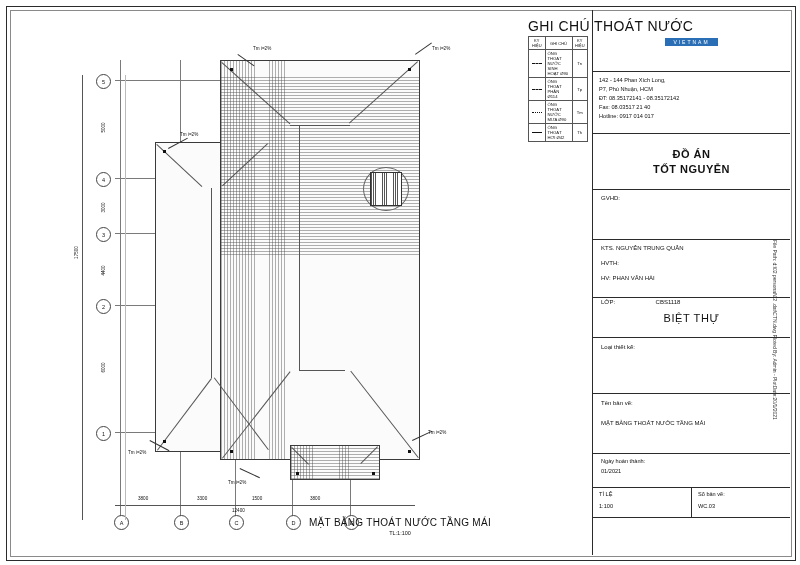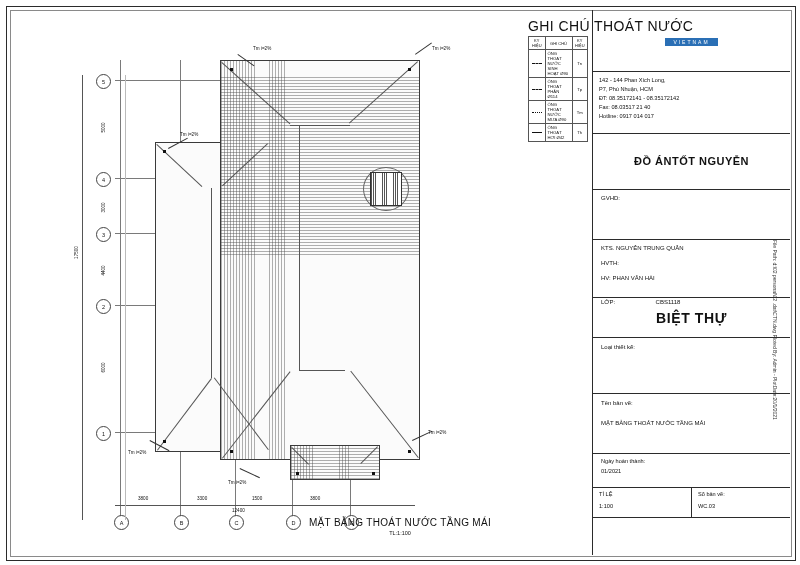--- a/index.html
+++ b/index.html
@@ -17,28 +17,28 @@
     box-sizing:border-box;
   }
   .tb-row{border-bottom:1px solid #2b2b2b;box-sizing:border-box;position:relative;}
   #tb-company{height:36px;display:flex;flex-direction:column;align-items:center;justify-content:center;}
   #tb-company div{font-size:7.5px;font-weight:bold;letter-spacing:.2px;color:#111;line-height:10px;}
   #tb-logo{height:62px;display:flex;align-items:center;justify-content:center;flex-direction:column;}
   .logo-text{font-size:30px;font-weight:bold;color:#2a6fb5;letter-spacing:-1px;line-height:30px;}
   .logo-sub{margin-top:2px;background:#2a6fb5;color:#fff;font-size:5px;letter-spacing:2px;padding:1px 8px;}
   #tb-contact{height:62px;padding:4px 6px;}
   #tb-contact div{font-size:5.6px;color:#111;line-height:9px;}
-  #tb-project{height:56px;display:flex;flex-direction:row;align-items:center;justify-content:center;}
+  #tb-project{height:56px;display:flex;flex-direction:column;align-items:center;justify-content:center;}
   #tb-project div{font-size:11px;font-weight:bold;color:#111;line-height:15px;letter-spacing:.5px;}
   #tb-gvhd{height:50px;padding:5px 8px;}
   #tb-gvhd .lbl{font-size:6px;color:#111;}
   #tb-kts{height:58px;padding:5px 8px;}
   #tb-kts .line{font-size:6px;color:#111;margin-bottom:9px;}
   #tb-bietthu{height:40px;display:flex;align-items:center;justify-content:center;}
-  #tb-bietthu div{font-size:14px;font-weight:bold;color:#111;letter-spacing:.6px;}
+  #tb-bietthu div{font-size:11px;font-weight:normal;color:#111;letter-spacing:.6px;}
   #tb-loai{height:56px;padding:6px 8px;}
   #tb-loai .lbl{font-size:6px;color:#111;}
   #tb-ten{height:60px;padding:6px 8px;}
   #tb-ten .lbl{font-size:6px;color:#111;}
   #tb-ten .val{font-size:6px;color:#111;margin-top:14px;}
   #tb-ngay{height:34px;padding:4px 8px;}
   #tb-ngay .lbl{font-size:5.6px;color:#111;}
   #tb-ngay .val{font-size:5.6px;color:#111;margin-top:4px;}
   #tb-bottom{height:30px;display:flex;}
   #tb-bottom .cell{flex:1;box-sizing:border-box;padding:3px 6px;}

